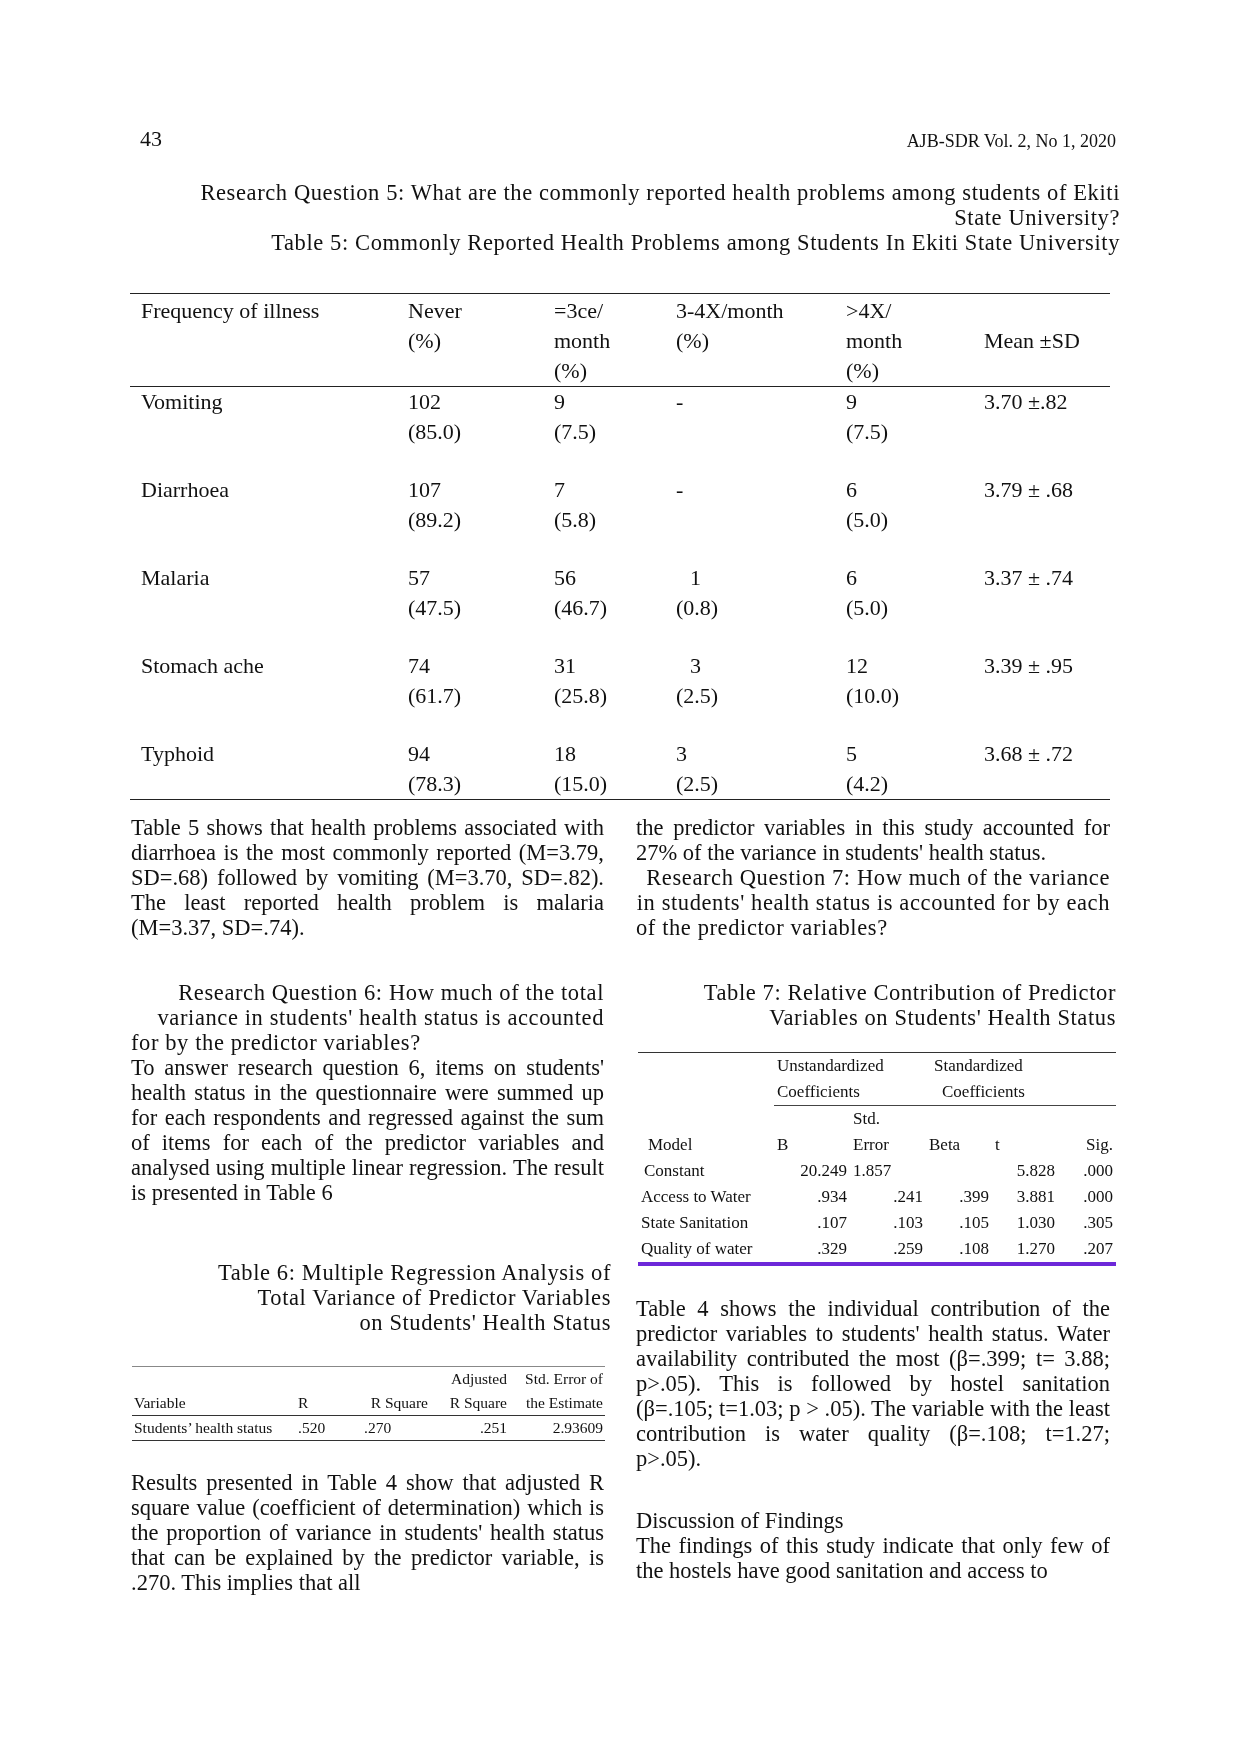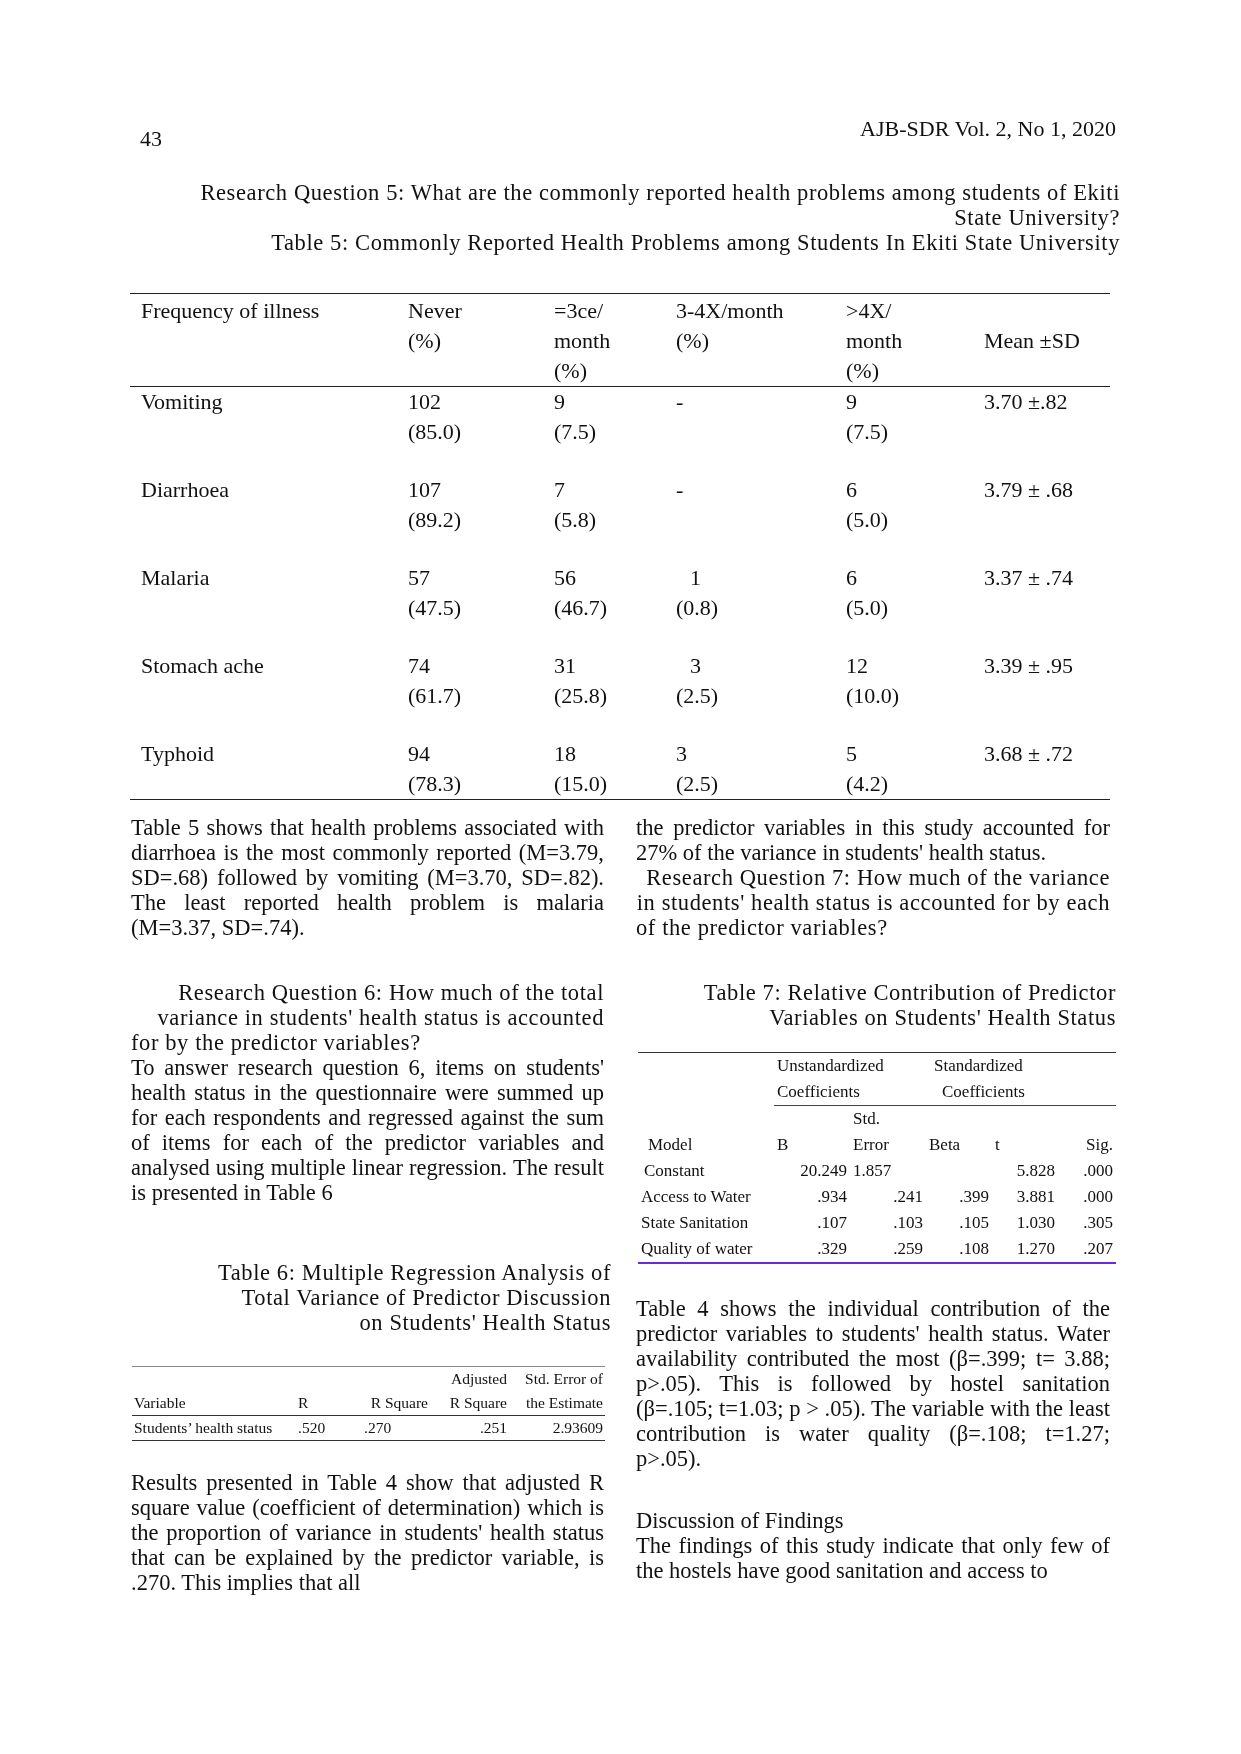--- a/index.html
+++ b/index.html
@@ -1,20 +1,20 @@
 <!DOCTYPE html>
 <html><head>
 <meta charset="utf-8">
 <style>
   html, body { margin: 0; padding: 0; background: #ffffff; }
   body { width: 1241px; height: 1754px; position: relative; overflow: hidden;
          font-family: "Liberation Serif", "DejaVu Serif", serif; color: #111; }
   .abs { position: absolute; }
   .page-num { left: 140px; top: 126px; font-size: 22px; }
-  .journal { right: 125px; top: 116px; font-size: 22px; }
+  .journal { right: 125px; top: 131px; font-size: 18px; }
   .p { font-size: 22.5px; line-height: 25px; }
   .just { text-align: justify; text-align-last: left; }
   .spaced { letter-spacing: 0.6px; text-align: right; }
 
   
   .t5 { left: 130px; top: 293px; width: 980px; border-collapse: collapse; font-size: 22px; }
   .t5 th, .t5 td { text-align: left; vertical-align: top; font-weight: normal; padding: 0; line-height: 30px; }
   .t5 thead tr { border-top: 1.5px solid #222; border-bottom: 1.5px solid #222; }
   .t5 tbody tr.last { border-bottom: 1.5px solid #222; }
   .t5 .c0 { width: 267px; padding-left: 11px; }
@@ -30,21 +30,21 @@
   .t6 th, .t6 td { font-weight: normal; padding: 0 2px; line-height: 24px; }
   .t6 thead tr.top { border-top: 1.5px solid #888; }
   .t6 thead tr.bot { border-bottom: 1.5px solid #333; }
   .t6 tbody tr { border-bottom: 1.5px solid #333; }
 
   
   .t7 { left: 638px; top: 1052px; width: 478px; border-collapse: collapse; font-size: 17px; }
   .t7 th, .t7 td { font-weight: normal; padding: 0 3px; line-height: 26px; }
   .t7 tr.top { border-top: 1.5px solid #333; }
   .t7 .grp { border-bottom: 1.5px solid #444; }
-  .t7 tbody tr.last { border-bottom: 2px solid #6d28d9; }
+  .t7 tbody tr.last { border-bottom: 4px solid #6d28d9; }
   .r { text-align: right; }
   .c { text-align: left; }
   .l { text-align: left; }
 </style>
 </head>
 <body>
 
 <div class="abs page-num">43</div>
 <div class="abs journal">AJB-SDR Vol. 2, No 1, 2020</div>
 
@@ -202,21 +202,21 @@
 
 <div class="abs p just" style="left:131px; top:815px; width:473px;">Table 5 shows that health problems associated with diarrhoea is the most commonly reported (M=3.79, SD=.68) followed by vomiting (M=3.70, SD=.82). The least reported health problem is malaria (M=3.37, SD=.74).</div>
 
 <div class="abs p just" style="left:131px; top:980px; width:473px;">
   <div class="spaced">Research Question 6:  How much of the total variance in students' health status is accounted for by the predictor variables?</div>
   <div>To answer research question 6, items on students' health status in the questionnaire were summed up for each respondents and regressed against the sum of items for each of the predictor variables and analysed using multiple linear regression. The result is presented in Table 6</div>
 </div>
 
 <div class="abs p spaced" style="left:131px; top:1260px; width:480px;">
   <div>Table 6: Multiple Regression Analysis of</div>
-  <div>Total Variance of Predictor Discussion</div>
+  <div>Total Variance of Predictor Variables</div>
   <div>on Students' Health Status</div>
 </div>
 
 <table class="abs t6">
   <thead>
     <tr class="top">
       <th class="l" style="width:160px"></th>
       <th style="width:50px"></th>
       <th style="width:76px"></th>
       <th class="r" style="width:75px">Adjusted</th>

